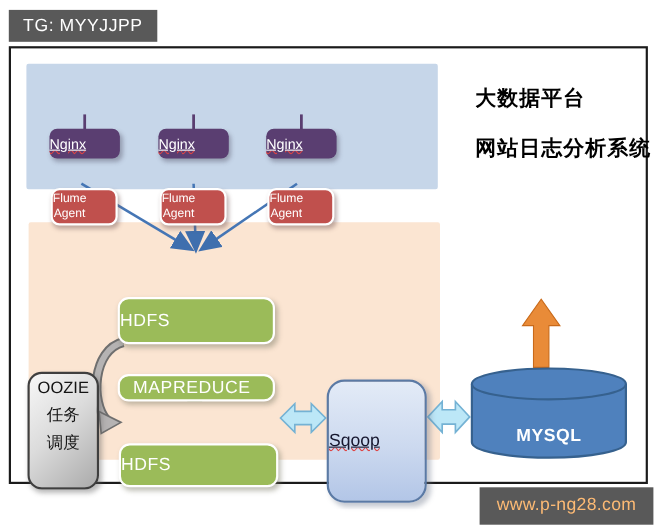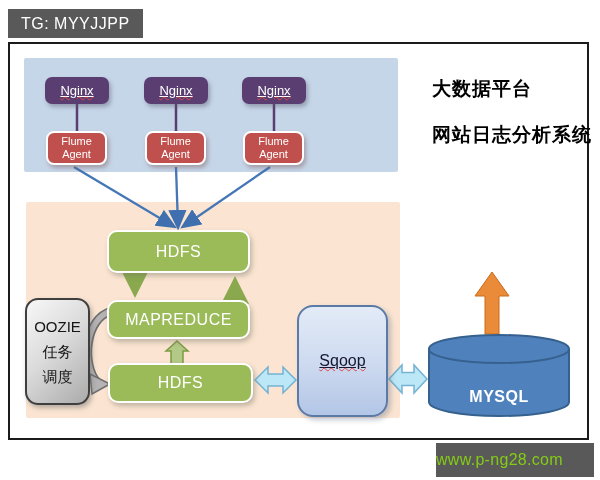--- a/index.html
+++ b/index.html
@@ -7,57 +7,57 @@
     position:relative;width:600px;height:480px;background:#ffffff;
     font-family:"Liberation Sans",sans-serif;overflow:hidden;
   }
   
   .tg-badge{
     position:absolute;left:8px;top:9px;height:29px;line-height:29px;
     background:#595959;color:#fff;font-size:16px;padding:0 13px;letter-spacing:.5px;text-align:right;
   }
   .site-bar{
     position:absolute;left:436px;top:443px;width:158px;height:34px;line-height:34px;
-    background:#595959;color:#84cc16;font-size:16px;text-align:left;letter-spacing:.3px;
+    background:#595959;color:#fdba74;font-size:16px;text-align:center;letter-spacing:.3px;
   }
   
   .frame{
     position:absolute;left:8px;top:42px;width:577px;height:394px;
     border:2.5px solid #1b1b1b;background:#fff;
   }
   
   .panel-blue{
     position:absolute;left:24px;top:58px;width:374px;height:114px;
     background:#c6d6e9;border-radius:2px;
   }
   .panel-peach{
     position:absolute;left:26px;top:202px;width:374px;height:216px;
     background:#fbe5d2;border-radius:2px;
   }
   
   svg.wires{position:absolute;left:0;top:0;width:600px;height:480px;pointer-events:none;}
   
-  .node{position:absolute;box-sizing:border-box;display:flex;align-items:center;justify-content:center;text-align:center;}
+  .node{position:absolute;box-sizing:border-box;display:flex;align-items:center;text-align:center;margin-top:40px;}
   .nginx{
     width:64px;height:27px;background:#5a3e71;border-radius:7px;top:77px;
     color:#fff;font-size:13px;box-shadow:2px 3px 4px rgba(90,90,110,.45);
   }
   .nginx .u-solid{text-decoration:underline;}
   .nginx .u-wavy{text-decoration:underline wavy #d44;text-decoration-thickness:1px;}
   .flume{
     width:61px;height:34px;background:#c0504d;border:2px solid #fff;border-radius:8px;top:131px;
     color:#fff;font-size:11px;line-height:1.2;box-shadow:2px 3px 4px rgba(120,90,90,.45);
   }
   .greenbox{
     background:#9bbb59;border:2.5px solid #fff;border-radius:10px;
     color:#fff;font-size:16px;letter-spacing:.5px;
     box-shadow:2px 3px 5px rgba(120,120,100,.45);
   }
   .hdfs{left:107px;top:230px;width:143px;height:43px;}
-  .mapreduce{left:107px;top:300px;width:143px;height:39px;}
+  .mapreduce{left:107px;top:300px;width:143px;height:25px;padding-left:12px;}
   .hive{left:108px;top:363px;width:145px;height:40px;}
   .oozie{
     left:25px;top:298px;width:65px;height:107px;
     background:linear-gradient(135deg,#f7f7f7 0%,#dcdcdc 45%,#ababab 100%);
     border:2px solid #3f3f3f;border-radius:13px;color:#141414;font-size:15px;line-height:25px;
     box-shadow:2px 3px 5px rgba(100,100,100,.45);flex-direction:column;
   }
   .sqoop{
     left:297px;top:305px;width:91px;height:112px;
     background:linear-gradient(180deg,#e3ebf7 0%,#ccd9ef 55%,#b3c6e7 100%);

